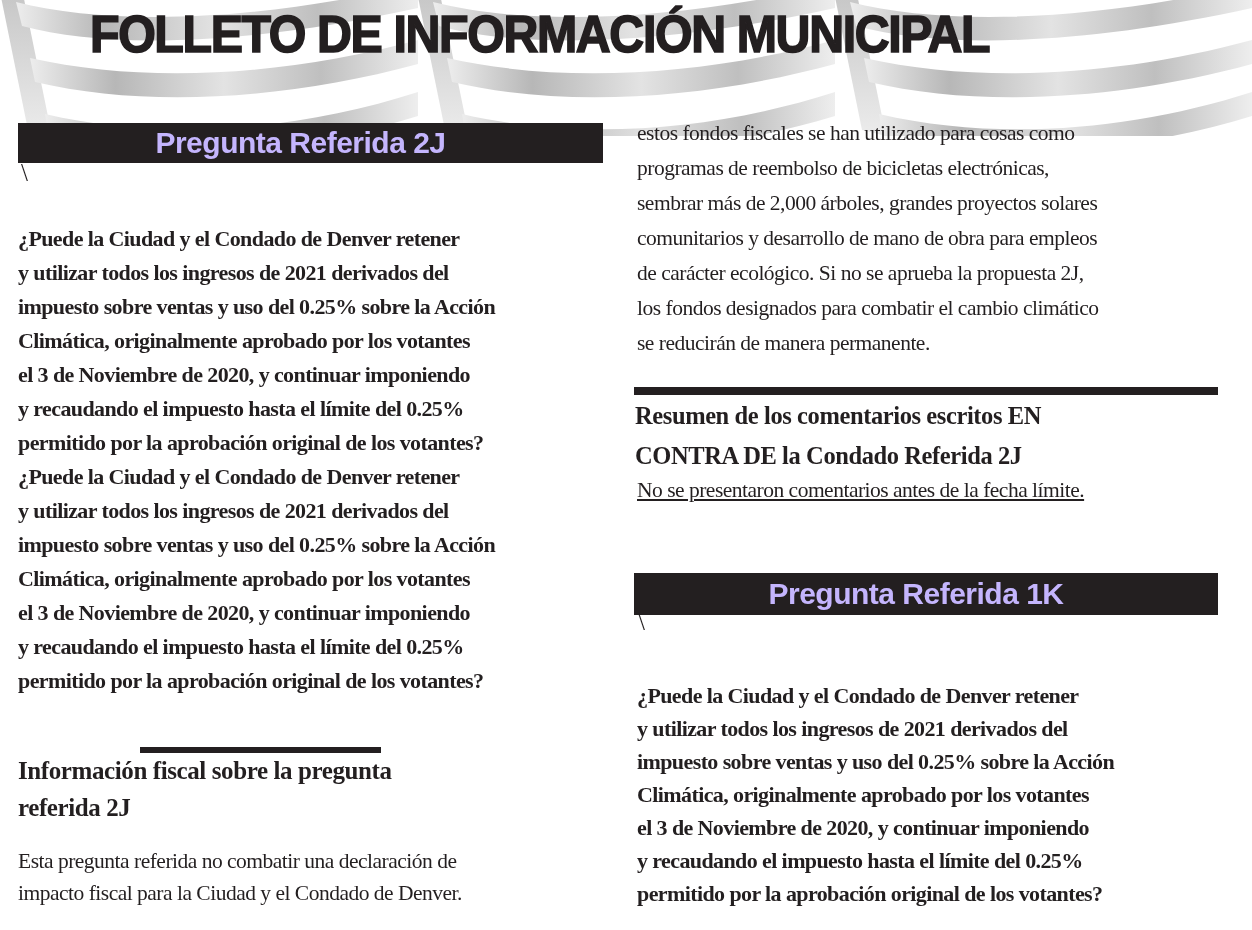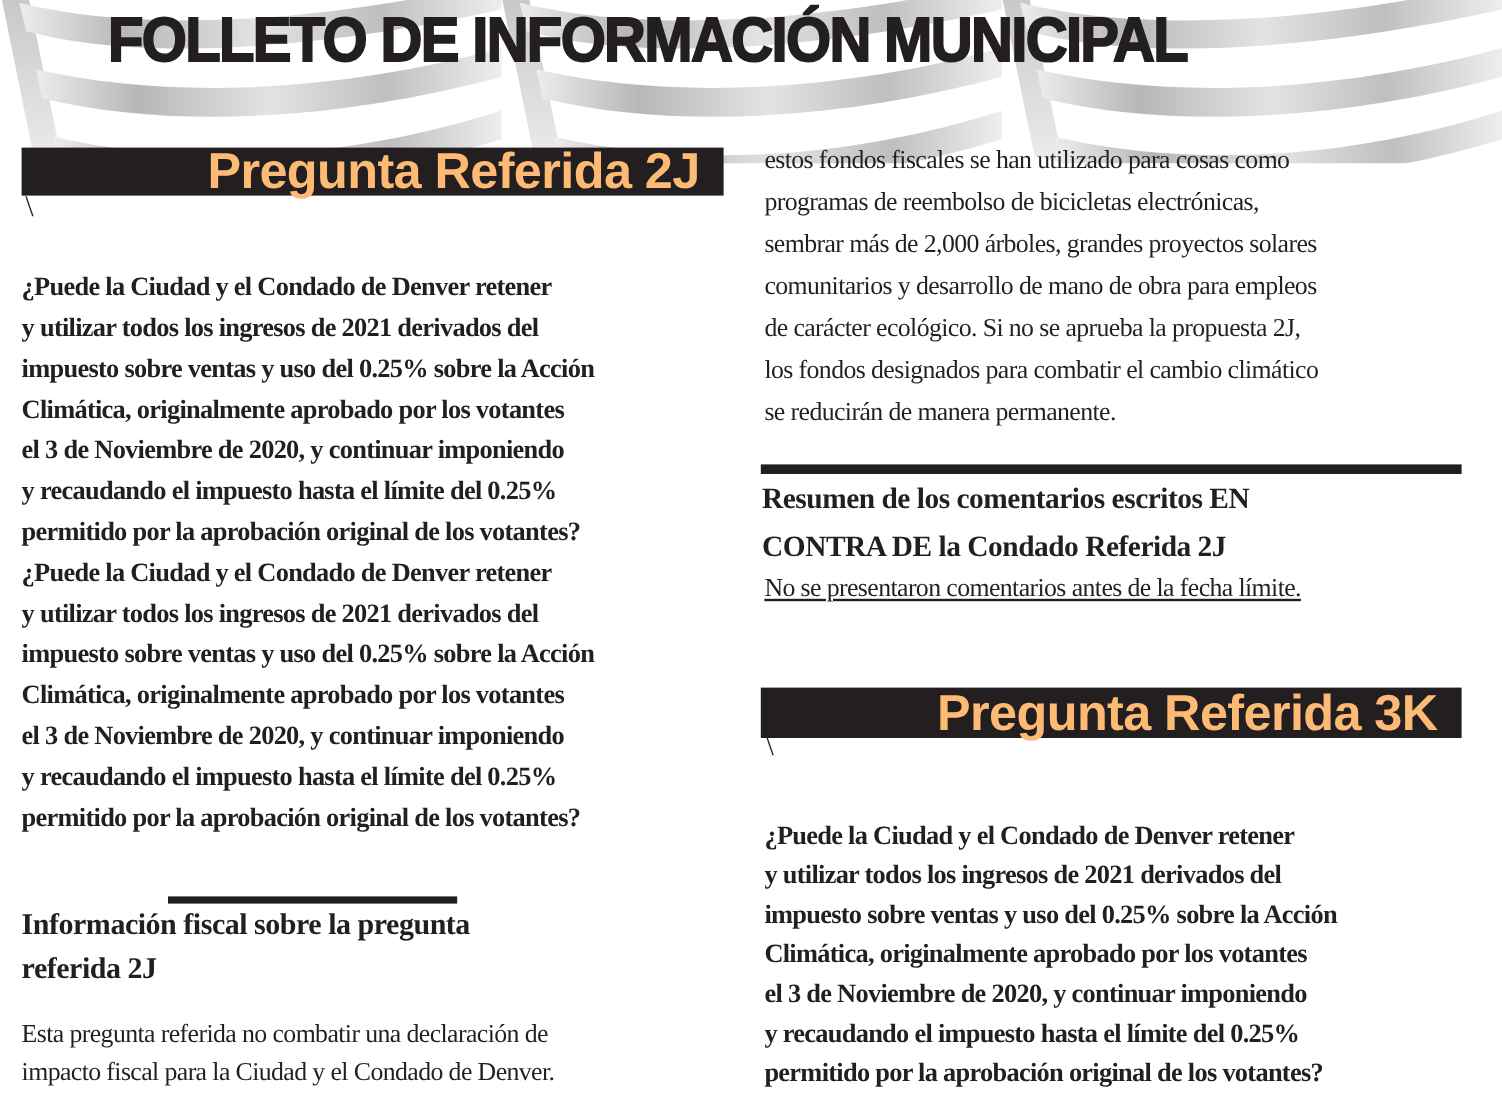--- a/index.html
+++ b/index.html
@@ -23,23 +23,23 @@
     font-family:"Liberation Sans","DejaVu Sans",sans-serif;
     font-weight:bold;font-size:52px;line-height:56px;
     letter-spacing:-1.5px;white-space:nowrap;
     transform:scaleX(.93);transform-origin:left center;
     -webkit-text-stroke:1.6px var(--ink);
     color:var(--ink);
   }
   
   .bar{
     position:absolute;z-index:2;background:var(--ink);
-    display:flex;align-items:center;justify-content:flex-end;
+    display:flex;align-items:center;justify-content:center;
     font-family:"Liberation Sans","DejaVu Sans",sans-serif;
-    font-weight:bold;font-size:42px;color:#fdba74;
+    font-weight:bold;font-size:30px;color:#c4b5fd;
     letter-spacing:-.5px;white-space:nowrap;
   }
   .slash{
     position:absolute;z-index:2;
     font-size:25px;line-height:26px;
   }
   .serifblock{position:absolute;z-index:2;}
   .serifblock .line{white-space:nowrap;}
   .q{
     font-weight:bold;font-size:22px;line-height:34px;letter-spacing:-.6px;
@@ -152,21 +152,21 @@
   <div class="heading heading-against">
       <div class="line">Resumen de los comentarios escritos EN</div>
       <div class="line">CONTRA DE la Condado Referida 2J</div>
     </div>
 
   <div class="serifblock bodytext text-against">
       <div class="line">No se presentaron comentarios antes de la fecha límite.</div>
     </div>
 
   <div class="bar bar-2k">
-    <span>Pregunta Referida 3K</span>
+    <span>Pregunta Referida 1K</span>
   </div>
 
   <div class="slash slash-2k">\</div>
 
   <div class="serifblock q q-2k">
       <div class="line">¿Puede la Ciudad y el Condado de Denver retener</div>
       <div class="line">y utilizar todos los ingresos de 2021 derivados del</div>
       <div class="line">impuesto sobre ventas y uso del 0.25% sobre la Acción</div>
       <div class="line">Climática, originalmente aprobado por los votantes</div>
       <div class="line">el 3 de Noviembre de 2020, y continuar imponiendo</div>

